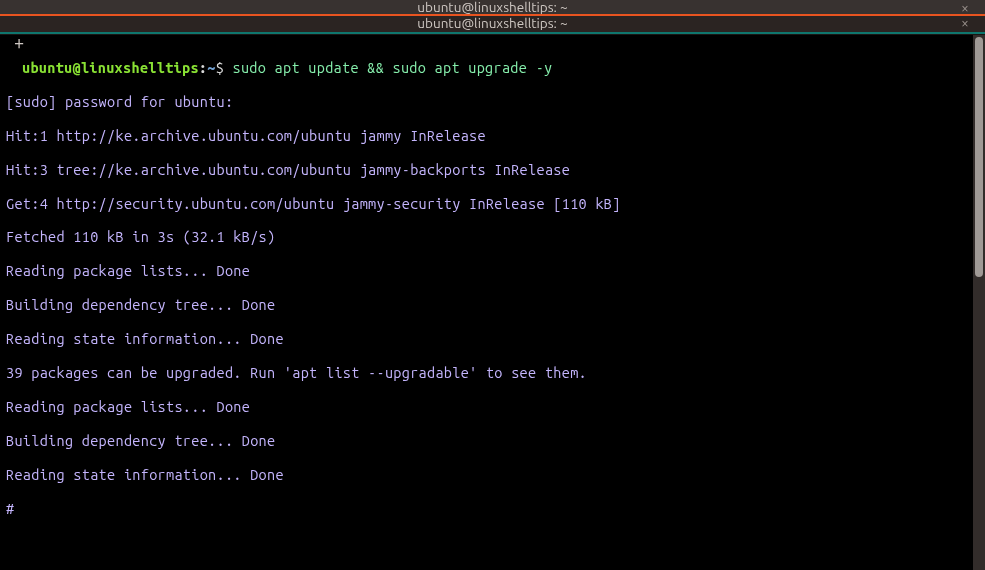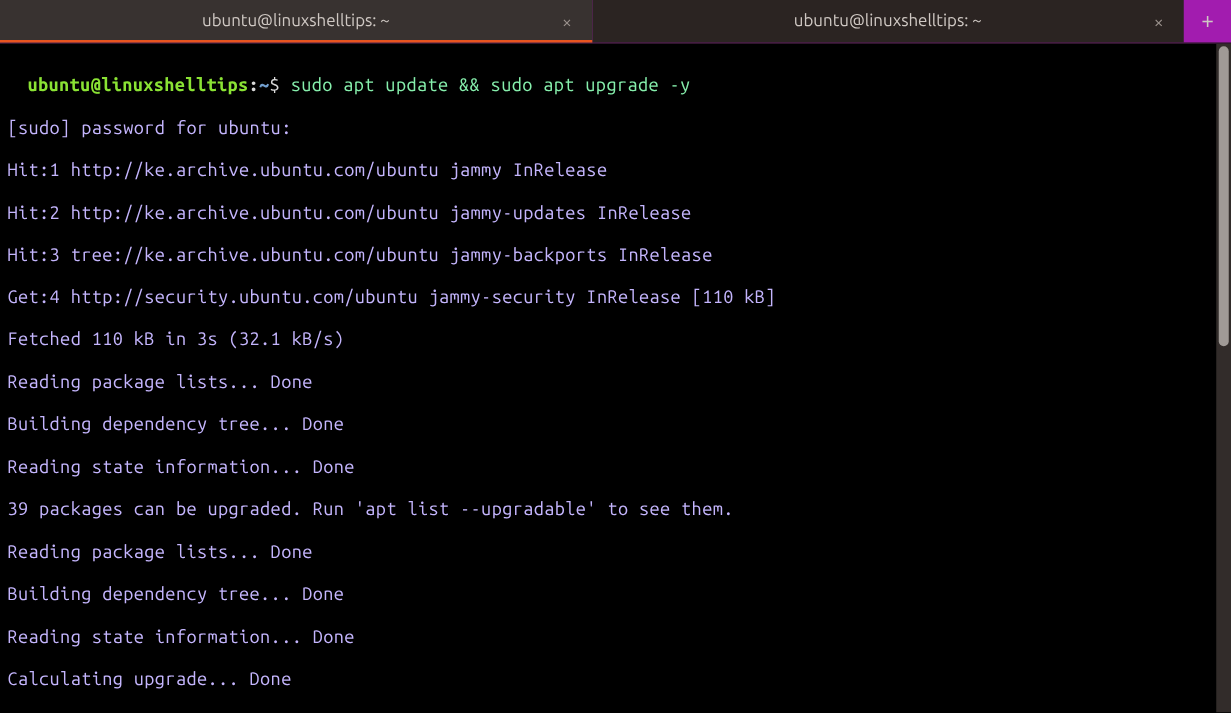--- a/index.html
+++ b/index.html
@@ -9,25 +9,26 @@
       background: #000;
       font-family: "Ubuntu Mono", "DejaVu Sans Mono", Consolas, monospace;
       font-size: 14.5px;
       line-height: 1.17;
       color: #d9d9d9;
       overflow: hidden;
       position: relative;
     }
     .titlebar {
       height: 35px;
-      background: #a21caf;
+      background: #0f766e;
       display: flex;
       align-items: stretch;
       border-bottom: 1px solid #1a1614;
       position: relative;
+      flex-direction: column;
     }
     .tab {
       flex: 1;
       display: flex;
       align-items: center;
       justify-content: center;
       color: #cfc8c3;
       font-family: Ubuntu, "Segoe UI", sans-serif;
       font-size: 13.5px;
       position: relative;
@@ -107,32 +108,30 @@
     <span class="label">ubuntu@linuxshelltips: ~</span>
     <span class="close">×</span>
   </div>
   <div class="new-tab">+</div>
 </div>
 
 <div class="terminal">
 <div><span class="prompt-user">ubuntu@linuxshelltips</span><span class="prompt-colon">:</span><span class="prompt-path">~</span><span class="prompt-dollar">$</span> <span class="cmd">sudo apt update &amp;&amp; sudo apt upgrade -y</span></div>
 <div class="out">[sudo] password for ubuntu:</div>
 <div class="out">Hit:1 http://ke.archive.ubuntu.com/ubuntu jammy InRelease</div>
-<div class="out">Hit:2 http://ke.archive.ubuntu.com/ubuntu jammy-updates InRelease</div>
 <div class="out">Hit:3 tree://ke.archive.ubuntu.com/ubuntu jammy-backports InRelease</div>
 <div class="out">Get:4 http://security.ubuntu.com/ubuntu jammy-security InRelease [110 kB]</div>
 <div class="out">Fetched 110 kB in 3s (32.1 kB/s)</div>
 <div class="out">Reading package lists... Done</div>
 <div class="out">Building dependency tree... Done</div>
 <div class="out">Reading state information... Done</div>
 <div class="out">39 packages can be upgraded. Run 'apt list --upgradable' to see them.</div>
 <div class="out">Reading package lists... Done</div>
 <div class="out">Building dependency tree... Done</div>
 <div class="out">Reading state information... Done</div>
-<div class="out">Calculating upgrade... Done</div>
 <div class="out">#</div>
 
 
 
 
 
 
 
 
 

